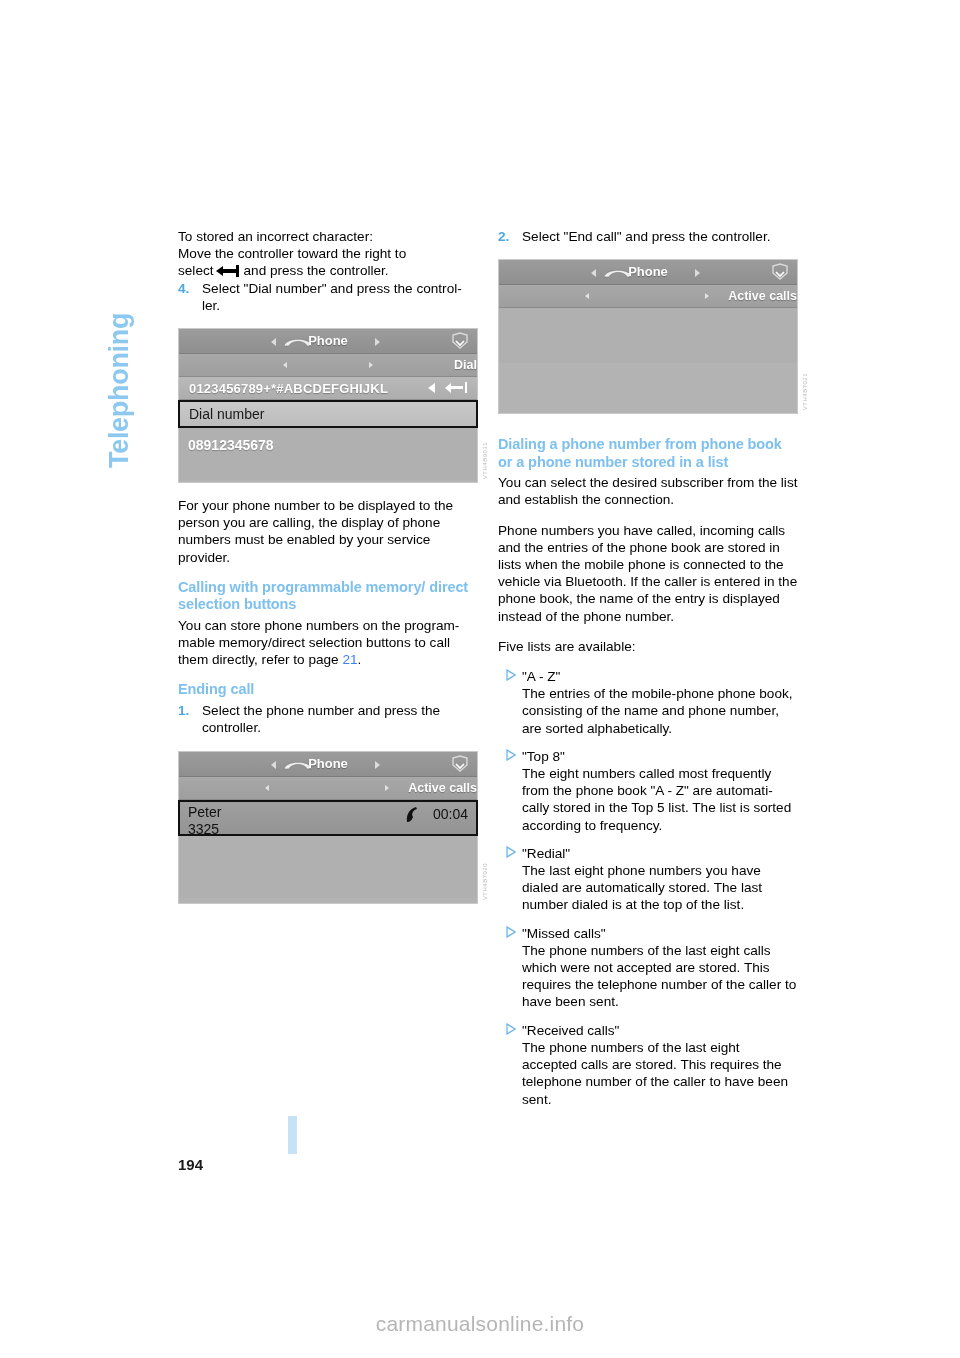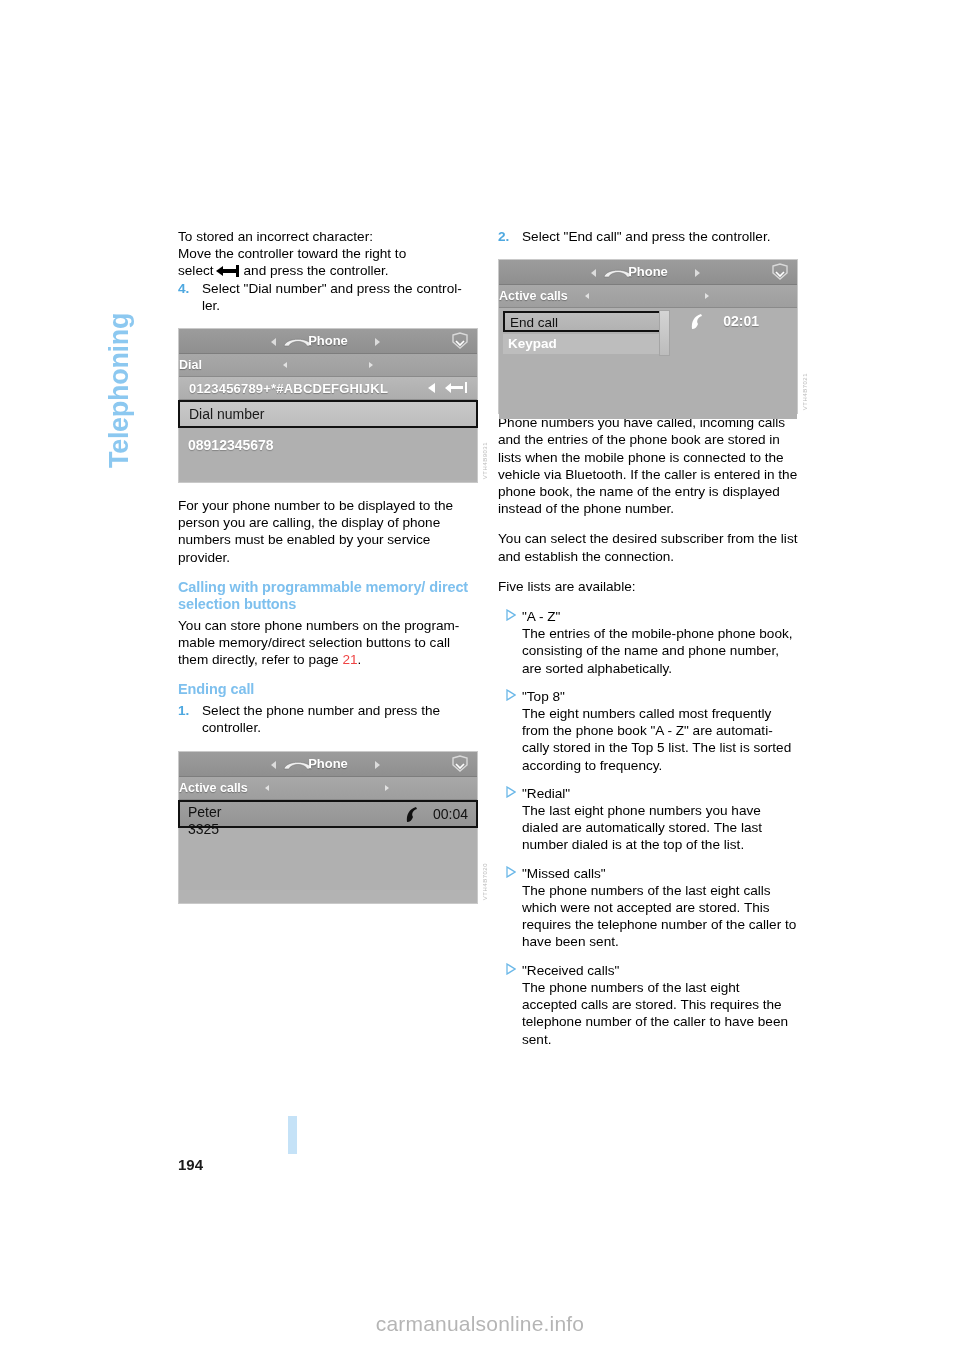--- a/index.html
+++ b/index.html
@@ -137,21 +137,21 @@
     border-bottom: 5.5px solid transparent;
     border-right: 7px solid #000;
   }
   .bsp .bar {
     position: absolute;
     right: 3px; top: 0px;
     width: 3px; height: 12px;
     background: #000;
   }
 
-  .pagelink { color: #ef4444; }
+  .pagelink { color: #3b82f6; }
 
   
   .shot {
     position: relative;
     width: 300px;
     background: #b3b3b3;
     border: 1px solid #c9c9c9;
     box-sizing: border-box;
     font-size: 12.5px;
     user-select: none;
@@ -194,21 +194,21 @@
 
   .shot-sub {
     height: 22px;
     background: linear-gradient(#a8a8a8, #9e9e9e);
     border-bottom: 1px solid #8a8a8a;
     position: relative;
   }
   .shot-sub .title {
     position: absolute;
     left: 0; right: 0; top: 3px;
-    text-align: left;
+    text-align: right;
     color: #ffffff;
     font-weight: bold;
     font-size: 12.5px;
     text-shadow: 0 1px 1px rgba(0,0,0,.3);
   }
   .shot-sub .arrow-l,
   .shot-sub .arrow-r {
     position: absolute;
     top: 8px;
     width: 0; height: 0;
@@ -279,21 +279,21 @@
     left: 9px; top: 9px;
     color: #ffffff;
     font-size: 14px;
     font-weight: bold;
     text-shadow: 0 1px 1px rgba(0,0,0,.25);
   }
 
   
   .callrow {
     position: relative;
-    height: 28px;
+    height: 36px;
     background: linear-gradient(#9f9f9f, #949494);
     border: 2px solid #111;
     box-sizing: border-box;
     margin: 0 -1px;
   }
   .callrow .nm {
     position: absolute; left: 8px; top: 2px;
     color: #111; font-size: 14px;
   }
   .callrow .no {
@@ -511,41 +511,29 @@
           <svg class="scroll-ico" viewBox="0 0 20 18">
             <path d="M3 3 L10 1 L17 3 L17 10 L10 16 L3 10 Z" fill="none" stroke="#d9d9d9" stroke-width="1.4"></path>
             <path d="M6 9 L10 13 L14 9" fill="none" stroke="#ffffff" stroke-width="1.6"></path>
           </svg>
         </div>
         <div class="shot-sub">
           <span class="arrow-l" style="left:86px;"></span>
           <span class="title">Active calls</span>
           <span class="arrow-r" style="left:206px;"></span>
         </div>
-        <div class="menu-wrap">
-          <div class="menu-sel">
-            <span class="t">End call</span>
-          </div>
-          <div class="menu-2">
-            <span class="t">Keypad</span>
-          </div>
-          <div class="menu-scroll"></div>
-          <svg class="menu-hs" viewBox="0 0 16 18">
-            <path d="M12 1 C5 3, 2 9, 3 16 C6 16, 8 14, 9 11 C7 8, 9 4, 13 3 Z" fill="#ffffff"></path>
-          </svg>
-          <span class="menu-dur">02:01</span>
-        </div>
         <div class="row-empty" style="height:55px;"></div>
       </div>
       <span class="shotcode">VTH4B7021</span>
     </div>
 
-
+    <h2 class="section-head" style="margin-top:22px;">Dialing a phone number from phone book or a phone number stored in a list</h2>
+
+    <p class="para">You can select the desired subscriber from the list and establish the connection.</p>
     <p class="para">Phone numbers you have called, incoming calls and the entries of the phone book are stored in lists when the mobile phone is connected to the vehicle via Bluetooth. If the caller is entered in the phone book, the name of the entry is displayed instead of the phone number.</p>
-    <p class="para">You can select the desired subscriber from the list and establish the connection.</p>
     <p class="para">Five lists are available:</p>
 
     <div class="bullet">
       <span class="tri">
         <svg width="10" height="12" viewBox="0 0 10 12">
             <path d="M1 1 L9 6 L1 11 Z" fill="none" stroke="#6cb8e8" stroke-width="1.3"></path>
           </svg>
       </span>
       <span class="term">"A - Z"</span>
       <span class="desc">The entries of the mobile-phone phone book, consisting of the name and phone number, are sorted alphabetically.</span>

